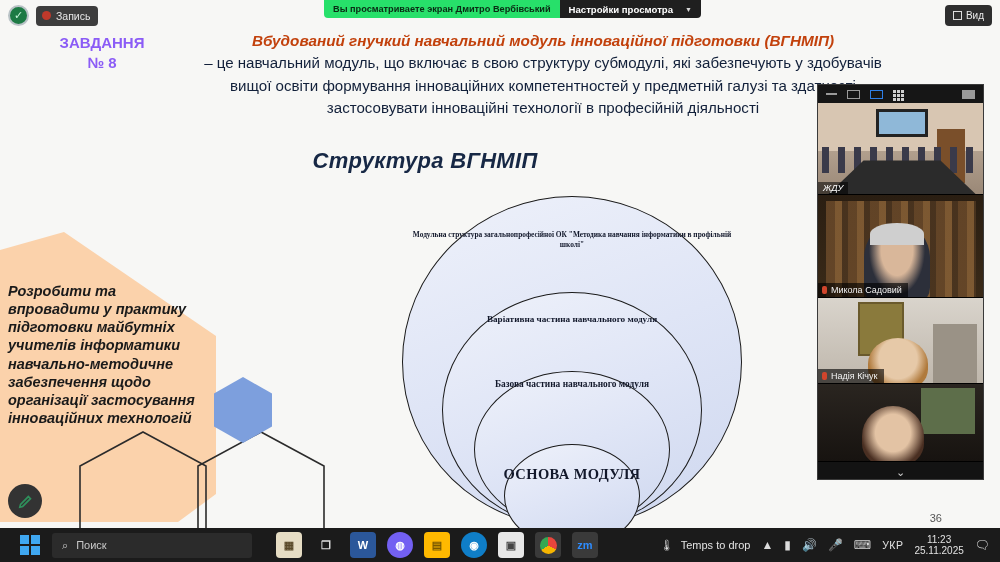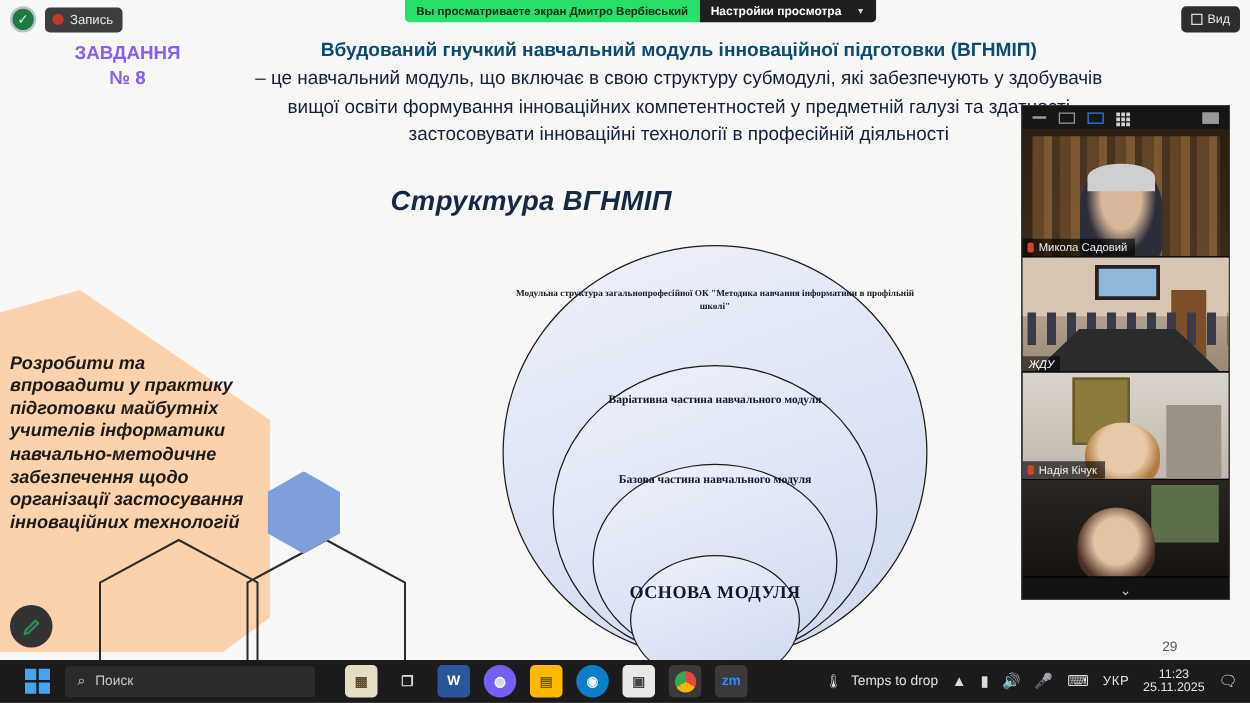--- a/index.html
+++ b/index.html
@@ -39,21 +39,21 @@
   .pen-circle svg{ width:17px;height:17px; }
 
   
   .task-label{
     position:absolute; left:38px; top:33px; width:128px; text-align:center;
     font-weight:bold; font-size:15px; color:#8b5cf6; line-height:1.3;
   }
 
   
   .head-wrap{ position:absolute; left:198px; top:30px; width:690px; text-align:center; }
-  .head-line1{ font-weight:bold; font-size:15.3px; color:#0c4a6e; line-height:1.45; }
+  .head-line1{ font-weight:bold; font-size:15.3px; color:#c2410c; line-height:1.45;font-style:italic; }
   .head-body{ font-size:15.1px; color:#12203a; line-height:1.5; }
 
   .struct-title{
     position:absolute; left:0; top:148px; width:850px; text-align:center;
     font-weight:bold; font-style:italic; font-size:22px; color:#172845;
     letter-spacing:.3px;
   }
 
   
   #diagram{ position:absolute; left:402px; top:196px; width:340px; height:332px; }
@@ -227,21 +227,21 @@
     <div class="ell" style="left:40px; top:96px; width:260px; height:236px;"></div>
     <div class="ell" style="left:72px; top:175px; width:196px; height:157px;"></div>
     <div class="ell" style="left:102px; top:248px; width:136px; height:104px;"></div>
 
     <div class="ell-label lbl2" style="top:117px;">Варіативна частина навчального модуля</div>
     <div class="ell-label lbl1" style="top:34px;">Модульна структура загальнопрофесійної ОК "Методика навчання інформатики в профільній школі"</div>
     <div class="ell-label lbl4" style="top:269px;">ОСНОВА МОДУЛЯ</div>
     <div class="ell-label lbl3" style="top:182px;">Базова частина навчального модуля</div>
   </div>
 
-  <div class="page-num">29</div>
+  <div class="page-num">36</div>
 </div>
 
 <div class="top-left-ctl">
   <div class="grn-dot">✓</div>
   <div class="rec-pill">
     <span class="rec-dot"></span>
     <span>Запись</span>
   </div>
 </div>
 
@@ -268,42 +268,42 @@
         <i></i>
         <i></i>
         <i></i>
         <i></i>
         <i></i>
         <i></i>
         <i></i>
         <i></i>
       </span>
     <span class="tb-ico right"></span>
-  </div>
-
-  <div class="tile t1">
-    <div class="scene s1">
-      <div class="shelf"></div>
-        <div class="person"></div>
-        <div class="hair"></div>
-    </div>
-    <div class="namebar">
-      <span class="mic"></span>
-      <span>Микола Садовий</span>
-    </div>
   </div>
 
   <div class="tile t2">
     <div class="scene s2">
       <div class="wall"></div>
         <div class="tv"></div>
         <div class="door"></div>
       <div class="ppl"></div>
         <div class="table"></div>
       <div class="badge">ЖДУ</div>
+    </div>
+  </div>
+
+  <div class="tile t1">
+    <div class="scene s1">
+      <div class="shelf"></div>
+        <div class="person"></div>
+        <div class="hair"></div>
+    </div>
+    <div class="namebar">
+      <span class="mic"></span>
+      <span>Микола Садовий</span>
     </div>
   </div>
 
   <div class="tile t3">
     <div class="scene s3">
       <div class="pic"></div>
         <div class="cab"></div>
         <div class="head"></div>
     </div>
     <div class="namebar">

